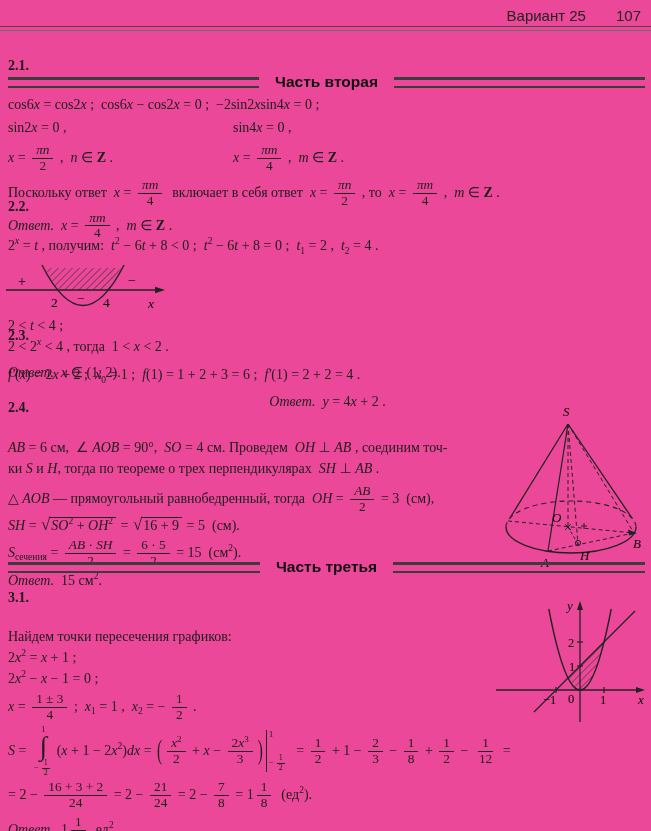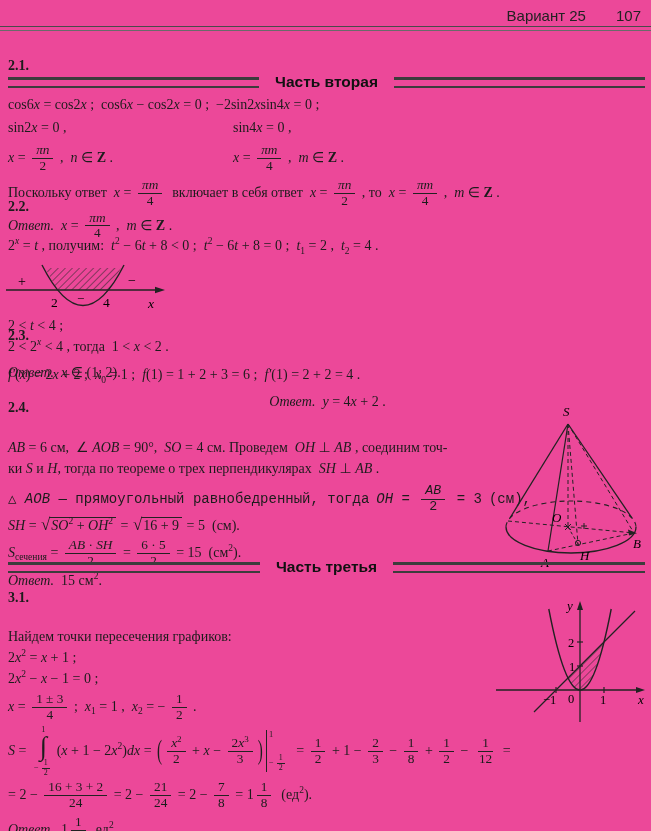--- a/index.html
+++ b/index.html
@@ -133,21 +133,21 @@
       <div class="mline"><span class="it">f′</span>(<span class="it">x</span>) = 2<span class="it">x</span> + 2 ; <span class="it">x</span><span class="sub">0</span> = 1 ; <span class="it">f</span>(1) = 1 + 2 + 3 = 6 ; <span class="it">f′</span>(1) = 2 + 2 = 4 .</div>
       <div class="mline" style="margin-top:8px;text-align:center;"><span class="it">Ответ.</span> <span class="it">y</span> = 4<span class="it">x</span> + 2 .</div>
     </div>
   </div>
 
   <div class="problem" style="top:400px;">
     <div class="pnum">2.4.</div>
     <div class="pbody">
       <div class="mline"><span class="it">AB</span> = 6 см, ∠ <span class="it">AOB</span> = 90°, <span class="it">SO</span> = 4 см. Проведем <span class="it">OH</span> ⊥ <span class="it">AB</span> , соединим точ-</div>
       <div class="mline">ки <span class="it">S</span> и <span class="it">H</span>, тогда по теореме о трех перпендикулярах <span class="it">SH</span> ⊥ <span class="it">AB</span> .</div>
-      <div class="mline" style="margin-top:5px;font-family:Liberation Mono, monospace;">△ <span class="it">AOB</span> — прямоугольный равнобедренный, тогда <span class="it">OH</span> = <span class="frac">
+      <div class="mline" style="margin-top:5px;">△ <span class="it">AOB</span> — прямоугольный равнобедренный, тогда <span class="it">OH</span> = <span class="frac">
             <span class="fnum"><span class="it">AB</span></span>
             <span class="fden">2</span>
           </span> = 3 (см),</div>
       <div class="mline"><span class="it">SH</span> = <span class="sqrt">
             <span class="rsign">√</span>
             <span class="rbody"><span class="it">SO</span><span class="sup">2</span> + <span class="it">OH</span><span class="sup">2</span></span>
           </span> = <span class="sqrt">
             <span class="rsign">√</span>
             <span class="rbody">16 + 9</span>
           </span> = 5 (см).</div>

